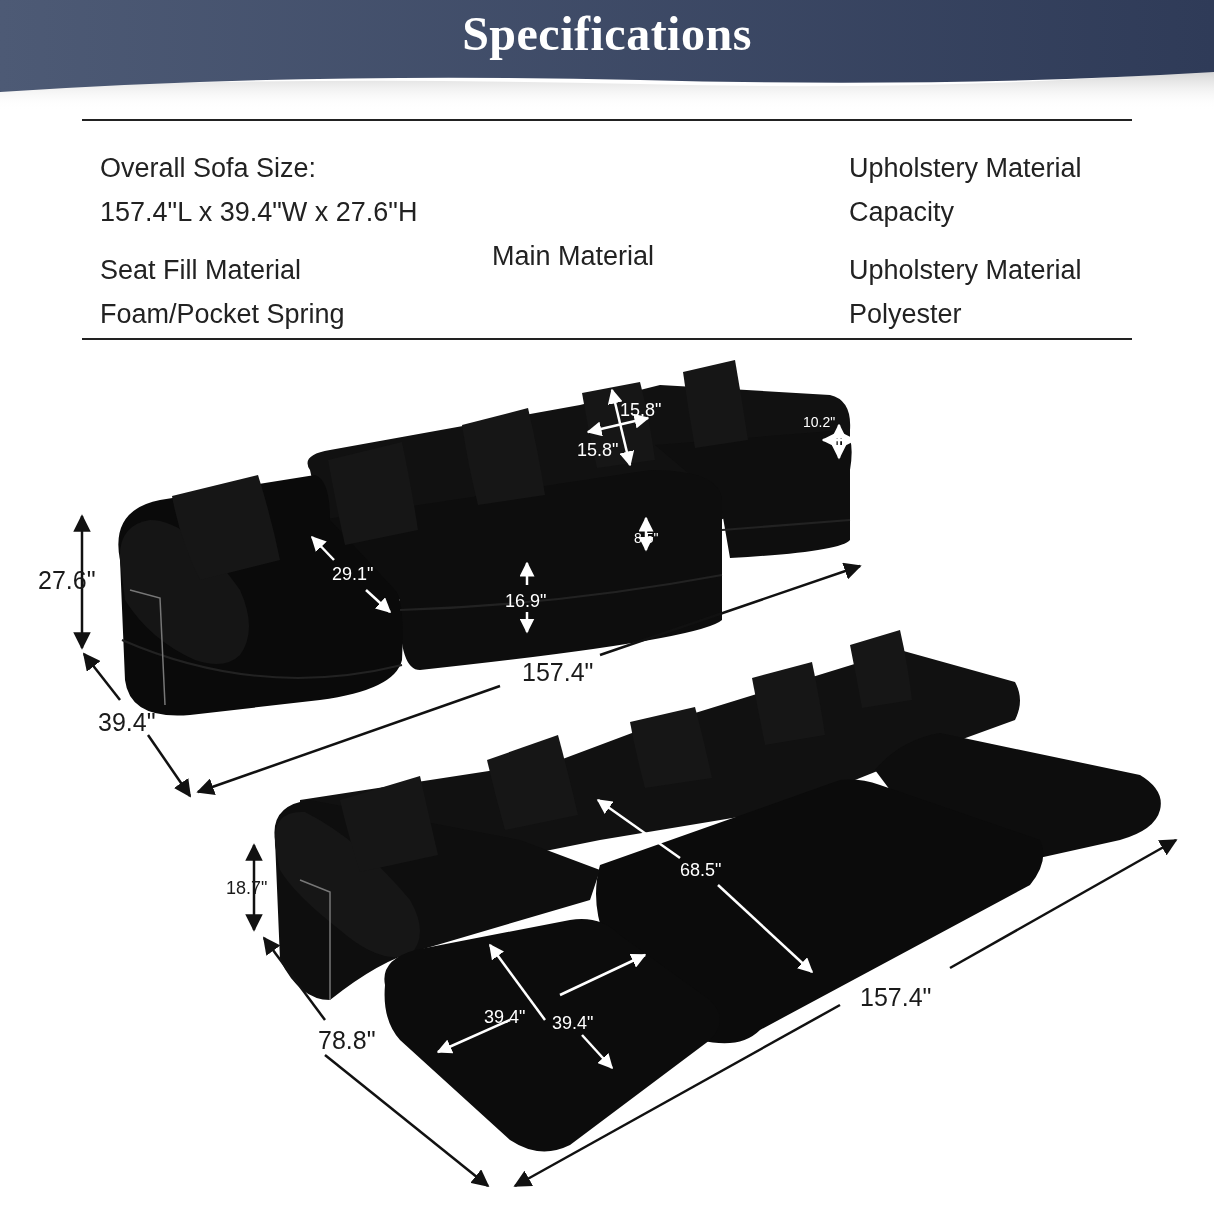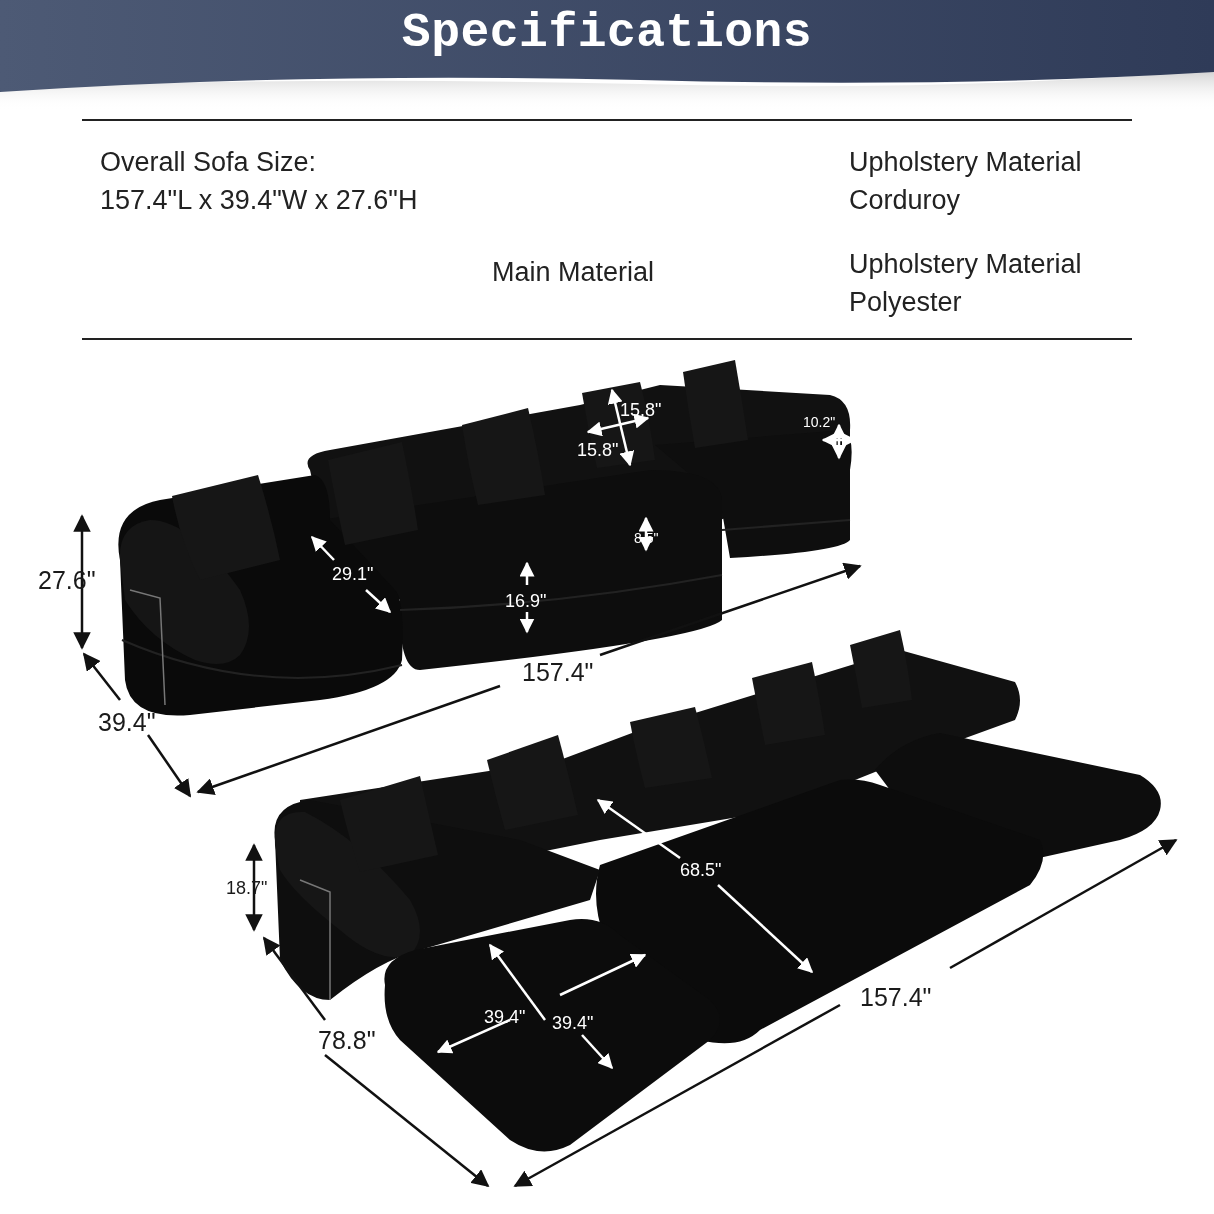--- a/index.html
+++ b/index.html
@@ -1,22 +1,22 @@
 <!DOCTYPE html>
 <html><head>
 <meta charset="utf-8">
 <style>
   html,body{margin:0;padding:0;background:#fff;}
   body{width:1214px;height:1214px;position:relative;overflow:hidden;font-family:"DejaVu Sans",sans-serif;}
   .banner{position:absolute;left:0;top:0;width:1214px;height:110px;}
-  .banner-title{position:absolute;left:0;top:6px;width:1214px;text-align:center;color:#fff;font-family:Liberation Mono, monospace;font-size:48px;font-weight:bold;letter-spacing:0.5px;}
+  .banner-title{position:absolute;left:0;top:6px;width:1214px;text-align:center;color:#fff;font-family:Liberation Serif, serif;font-size:48px;font-weight:bold;letter-spacing:0.5px;}
   .rule{position:absolute;left:82px;width:1050px;height:2px;background:#222;}
   .specs{position:absolute;left:100px;top:143px;width:1040px;height:180px;}
   .spec{position:absolute;font-size:27px;line-height:38px;color:#222;font-family:"Liberation Sans",sans-serif;}
-  .spec div{white-space:nowrap;}
+  .spec div{white-space:nowrap;margin-top:6px;}
   svg.art{position:absolute;left:0;top:0;}
   .dim{position:absolute;font-family:"Liberation Sans",sans-serif;white-space:nowrap;}
   .dim.dark{color:#1a1a1a;font-size:25px;}
   .dim.light{color:#fff;font-size:18px;}
   .dim.light.sm{font-size:14px;}
 </style>
 </head>
 <body>
 
 <div class="banner">
@@ -39,23 +39,27 @@
 
 <div class="rule" style="top:119px"></div>
 
 <div class="specs">
   <div class="spec" style="left:0;top:0">
     <div>Overall Sofa Size:</div>
     <div>157.4"L x 39.4"W x 27.6"H</div>
   </div>
   <div class="spec" style="left:749px;top:0">
     <div>Upholstery Material</div>
-    <div>Corduroy</div>
+    <div>Capacity</div>
   </div>
-  <div class="spec" style="left:392px;top:110px">
+  <div class="spec" style="left:0;top:102px">
+    <div>Seat Fill Material</div>
+    <div>Foam/Pocket Spring</div>
+  </div>
+  <div class="spec" style="left:392px;top:88px">
     <div>Main Material</div>
   </div>
   <div class="spec" style="left:749px;top:102px">
     <div>Upholstery Material</div>
     <div>Polyester</div>
   </div>
 </div>
 
 <div class="rule" style="top:338px"></div>
 

